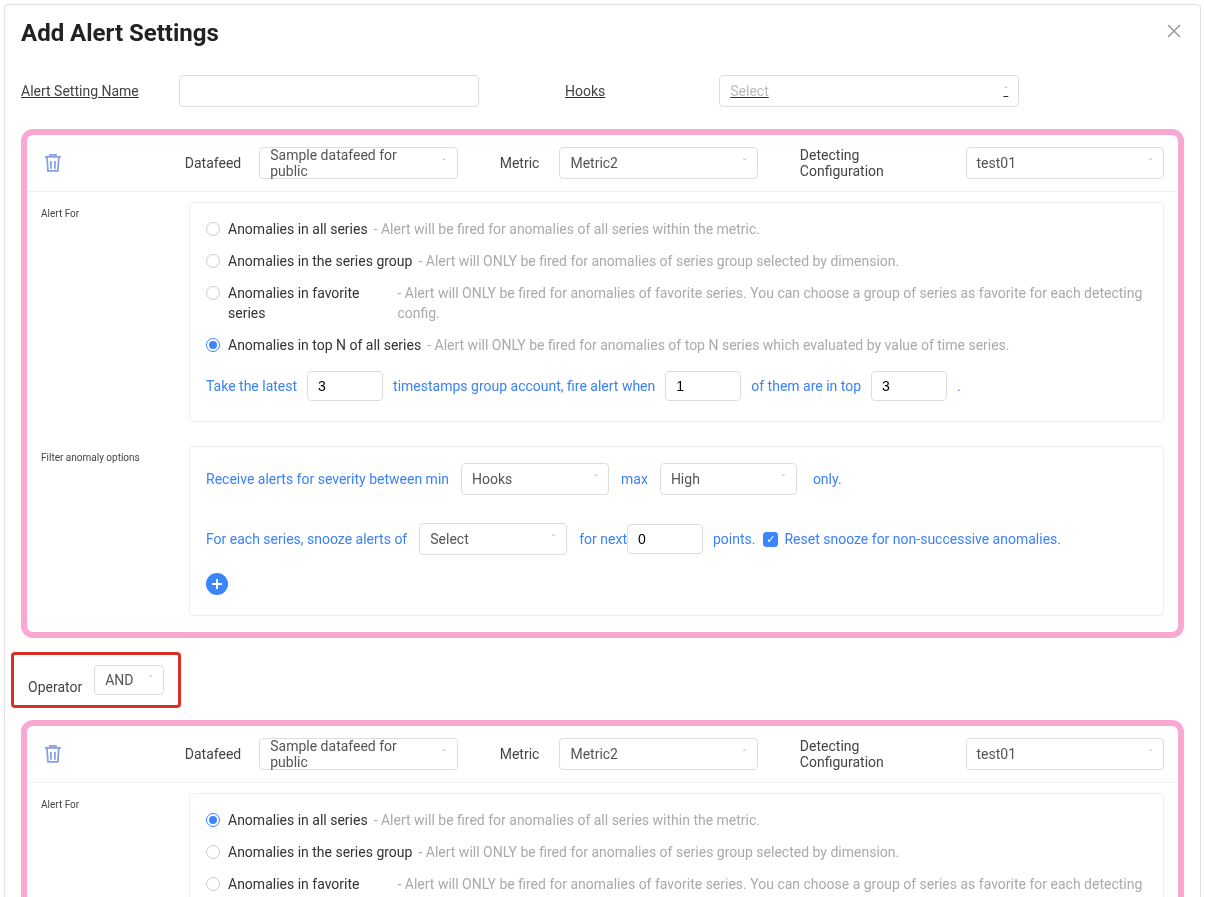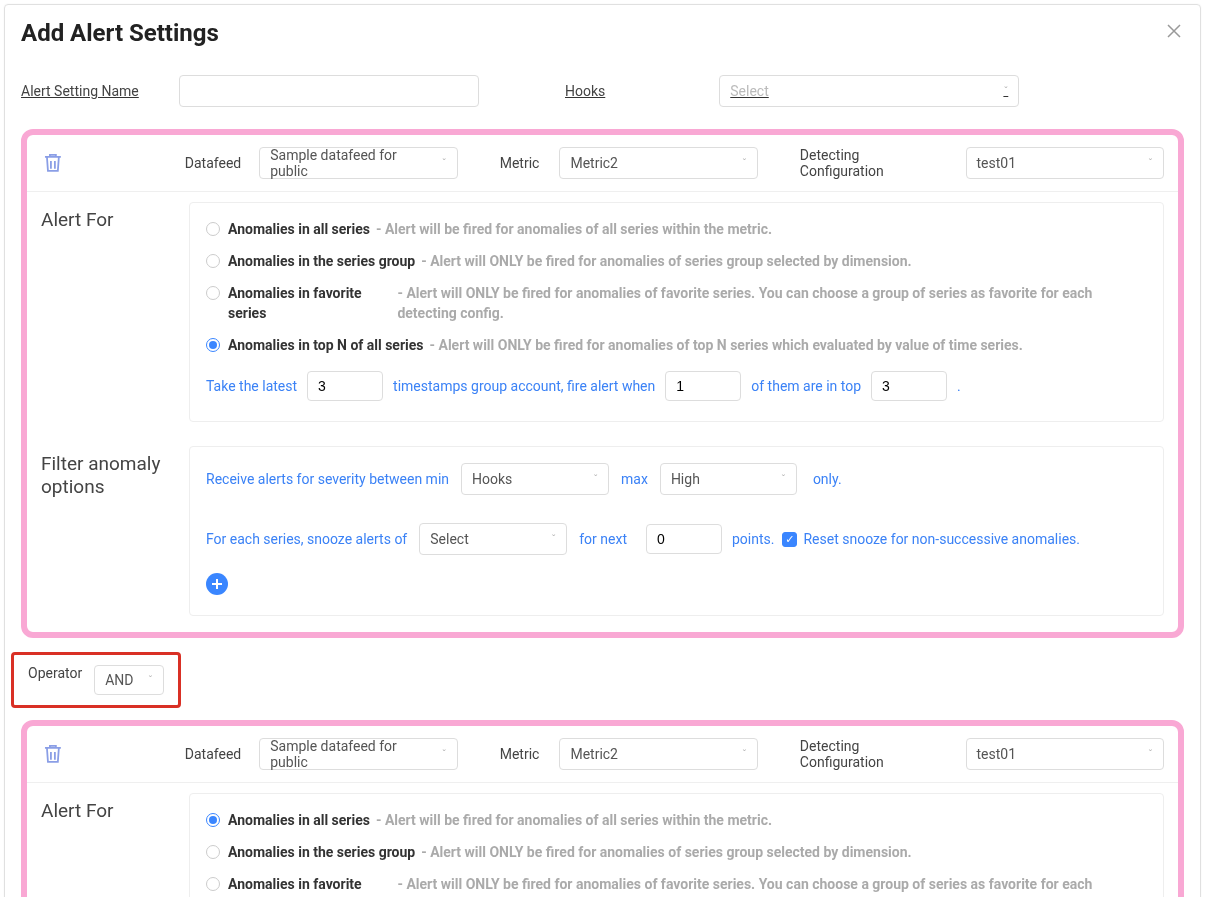--- a/index.html
+++ b/index.html
@@ -85,34 +85,33 @@
   }
   .config-header .label { margin-right: 14px; }
   .section-row {
     display: flex;
     padding: 10px 14px 16px 14px;
   }
   .section-label {
     width: 148px;
     color: #444;
     padding-top: 6px;
-    font-size: 19px;
+    font-size: 10px;
   }
   .section-body {
     flex: 1;
     border: 1px solid #eee;
     border-radius: 4px;
     padding: 16px 16px 20px 16px;
   }
   .radio-row {
     display: flex;
     align-items: flex-start;
     margin-bottom: 12px;
     line-height: 20px;
-    font-weight: bold;
   }
   .radio-row:last-of-type { margin-bottom: 0; }
   .radio {
     width: 14px;
     height: 14px;
     border: 1px solid #ccc;
     border-radius: 50%;
     margin-right: 8px;
     margin-top: 3px;
     cursor: pointer;
@@ -182,21 +181,21 @@
     display: flex;
     align-items: center;
     justify-content: center;
     cursor: pointer;
     font-size: 16px;
     line-height: 1;
     margin-top: 6px;
   }
   .operator-row {
     display: flex;
-    align-items: flex-start;
+    align-items: flex-end;
     padding: 10px 14px;
     border: 3px solid #d93025;
     border-radius: 4px;
     width: 170px;
     margin-left: -10px;
     margin-bottom: 12px;
     margin-top: -4px;
   }
   .operator-row .label { margin-right: 12px; }
 </style>
@@ -297,21 +296,21 @@
               <span class="chevron">ˇ</span>
           </div>
           <span class="inline-text">only.</span>
         </div>
         <div class="filter-row" style="margin-bottom:18px">
           <span class="inline-text" style="margin-right:12px">For each series, snooze alerts of</span>
           <div class="select-box" style="width:148px; margin-right:12px">
             <span>Select</span>
               <span class="chevron">ˇ</span>
           </div>
-          <span class="inline-text" style="margin-right:19px">for next</span>
+          <span class="inline-text" style="margin-right:0">for next</span>
           <input class="num-input" style="margin: 0px 10px 0px 0px;" value="0">
           <span class="inline-text" style="margin-right:8px">points.</span>
           <span class="checkbox checked">✓</span>
           <span class="inline-text">Reset snooze for non-successive anomalies.</span>
         </div>
         <div class="add-btn">
           <svg width="14" height="14" viewBox="0 0 14 14" stroke="#fff" stroke-width="2">
               <path d="M7 2v10M2 7h10"></path>
             </svg>
         </div>

